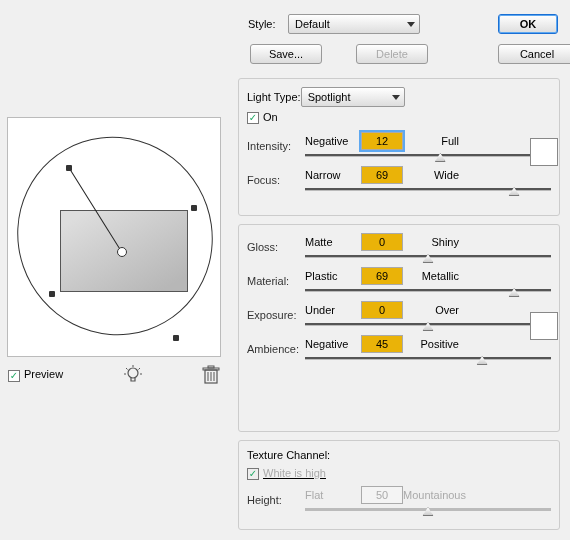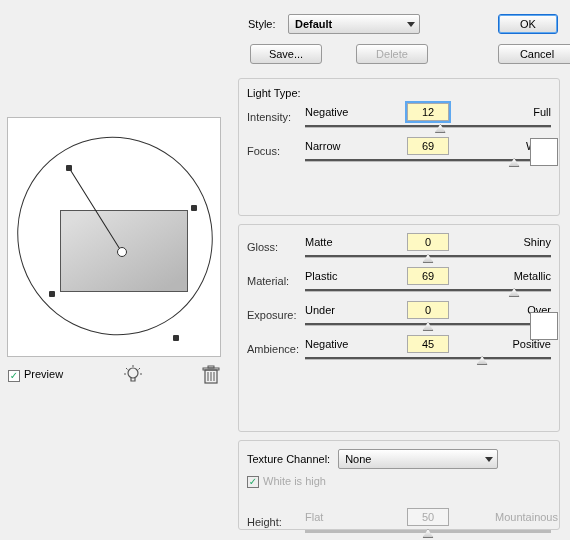--- a/index.html
+++ b/index.html
@@ -1,29 +1,29 @@
 <!DOCTYPE html>
 <html><head>
 <meta charset="utf-8">
 <style>
 * { box-sizing: border-box; margin: 0; padding: 0; font-family: Tahoma, Arial, sans-serif; font-size: 11px; }
 body { background: #f0f0f0; width: 570px; height: 540px; position: relative; }
 fieldset { border: 1px solid #ccc; border-radius: 3px; padding: 8px; position: absolute; }
 .combo { height: 20px; border: 1px solid #999; border-radius: 2px; background: linear-gradient(#fff,#ddd); display: flex; align-items: center; justify-content: space-between; padding: 0 4px 0 6px; }
 .combo .arrow { width: 0; height: 0; border-left: 4px solid transparent; border-right: 4px solid transparent; border-top: 5px solid #333; }
 .btn { height: 20px; border: 1px solid #999; border-radius: 3px; background: linear-gradient(#fff,#ddd); display: flex; align-items: center; justify-content: center; }
-.btn.primary { border: 1px solid #1a6fd4; box-shadow: 0 0 0 1px #5ea8f0 inset; }
+.btn.primary { border: 1px solid #1a6fd4; box-shadow: 0 0 0 1px #5ea8f0 inset; font-weight: bold; }
 .btn.disabled { color: #aaa; }
-.numbox { width: 42px; height: 18px; border: 1px solid #aaa; background: #fef9c3; display: flex; align-items: center; justify-content: center; }
+.numbox { width: 42px; height: 18px; border: 1px solid #aaa; background: #eab308; display: flex; align-items: center; justify-content: center; }
 .numbox.active { outline: 2px solid #5ea8f0; }
 .numbox.disabled { color: #aaa; background: #f4f4f4; }
 .slider-row { display: flex; align-items: center; margin-bottom: 6px; }
 .slider-row .lbl { width: 58px; color: #333; }
 .slider-row .mid { flex: 1; display: flex; flex-direction: column; }
-.slider-row .toprow { display: flex; justify-content: space-between; align-items: center; margin-bottom: 2px; }
+.slider-row .toprow { display: flex; align-items: center; margin-bottom: 2px; }
 .slider-row .minlbl { width: 56px; }
 .slider-row .maxlbl { width: 56px; text-align: right; }
 .track { position: relative; height: 8px; }
 .track .bar { position: absolute; top: 2px; left: 0; right: 0; height: 2px; background: #555; box-shadow: 0 1px 0 #bbb; }
 .track .thumb { position: absolute; top: 1px; width: 11px; height: 9px; background: linear-gradient(#fff,#ccc); border: 1px solid #777; clip-path: polygon(0 100%, 50% 0, 100% 100%); transform: translateX(-50%); }
 .chk { width: 12px; height: 12px; border: 1px solid #777; background: #fff; display: inline-flex; align-items: center; justify-content: center; margin-right: 4px; vertical-align: middle; }
 .chk.on::after { content: "✓"; font-size: 10px; color: #2a6; line-height: 1; }
 .chk.dis { background: #eee; }
 .swatch { width: 28px; height: 28px; border: 1px solid #888; background: #fff; box-shadow: inset 0 0 0 1px #fff; position: absolute; }
 .disabled-text { color: #aaa; }
@@ -35,40 +35,47 @@
 .gray-rect { position: absolute; left: 38px; top: 78px; width: 128px; height: 82px; border: 1px solid #555; background: linear-gradient(150deg,#ddd 10%,#b7b7b7 90%); }
 .ellipse { position: absolute; left: -4px; top: 4px; width: 194px; height: 200px; border: 1px solid #333; border-radius: 50%; transform: rotate(-30deg); }
 .handle { position: absolute; width: 6px; height: 6px; background: #333; border-radius: 1px; transform: translate(-50%,-50%); }
 .centerpt { position: absolute; width: 10px; height: 10px; border: 1px solid #333; border-radius: 50%; background: #fff; transform: translate(-50%,-50%); }
 .radline { position: absolute; height: 1px; background: #222; transform-origin: left center; }
 </style>
 </head>
 <body>
 
 <div style="position:absolute; left:248px; top:18px;">Style:</div>
-<div class="combo" style="position:absolute; left:288px; top:14px; width:132px;font-weight:bold;">
+<div class="combo" style="position:absolute; left:288px; top:14px; width:132px;">
   <span>Default</span>
   <span class="arrow"></span>
 </div>
 <div class="btn primary" style="position:absolute; left:498px; top:14px; width:60px;">
     <span>OK</span>
   </div>
 <div class="btn" style="position:absolute; left:498px; top:44px; width:78px;">
     <span>Cancel</span>
   </div>
 <div class="btn" style="position:absolute; left:250px; top:44px; width:72px;">
     <span>Save...</span>
   </div>
 <div class="btn disabled" style="position:absolute; left:356px; top:44px; width:72px;text-align:center;">
     <span>Delete</span>
   </div>
 
 <fieldset style="left:238px; top:78px; width:322px; height:138px;">
   <div style="display:flex;align-items:center;gap:0;margin-bottom:4px;">
     <span>Light Type:</span>
+    <div class="combo" style="width:104px;">
+      <span>Spotlight</span>
+      <span class="arrow"></span>
+    </div>
+  </div>
+  <div style="margin-bottom:8px;">
+    <span class="chk on"></span><span>On</span>
   </div>
 
   <div class="slider-row">
     <span class="lbl">Intensity:</span>
     <div class="mid">
       <div class="toprow">
         <span class="minlbl">Negative</span>
         <div class="numbox active">
             <span>12</span>
           </div>
@@ -168,26 +175,22 @@
           <div class="thumb" style="left: 72%;"></div>
         </div>
     </div>
   </div>
 </fieldset>
 <div class="swatch" style="left:530px; top:312px;"></div>
 
 <fieldset style="left:238px; top:440px; width:322px; height:90px;">
   <div style="display:flex;align-items:center;gap:8px;margin-bottom:6px;">
     <span>Texture Channel:</span>
-    <div class="combo" style="width:160px;">
-      <span>None</span>
-      <span class="arrow"></span>
-    </div>
-  </div>
-  <div style="margin-bottom:20px;">
+  </div>
+  <div style="margin-bottom:6px;text-decoration:underline;">
     <span class="chk on dis"></span><span class="disabled-text">White is high</span>
   </div>
   <div class="slider-row">
     <span class="lbl disabled-text">Height:</span>
     <div class="mid">
       <div class="toprow">
         <span class="minlbl disabled-text">Flat</span>
         <div class="numbox disabled">
             <span>50</span>
           </div>

